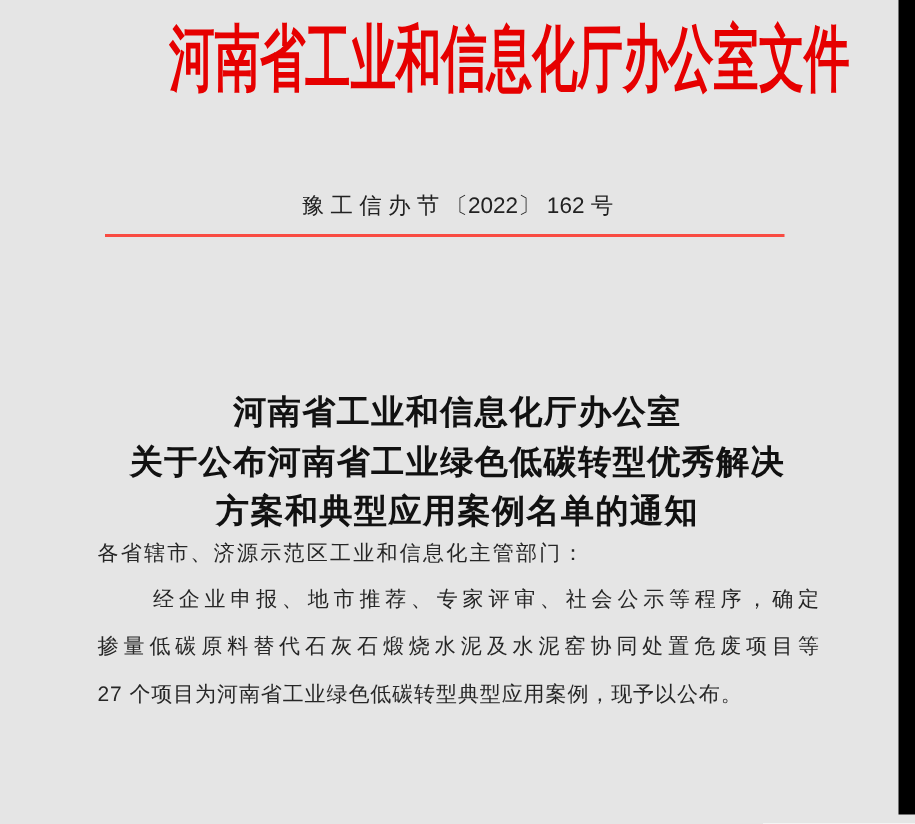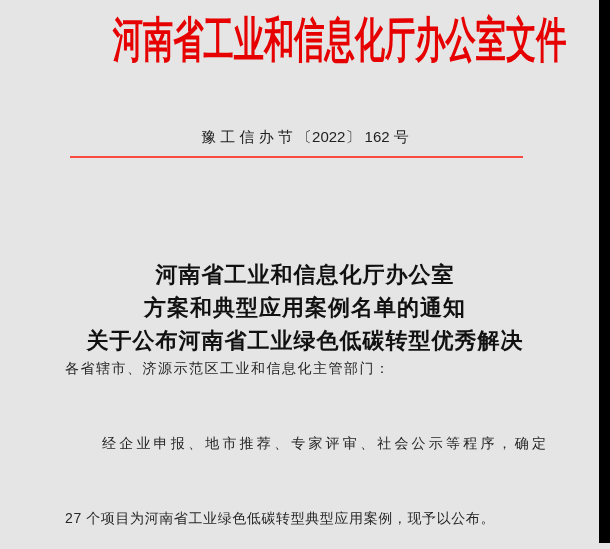--- a/index.html
+++ b/index.html
@@ -76,21 +76,20 @@
     letter-spacing: 1px;
   }
   .salutation {
     white-space: nowrap;
     letter-spacing: 1.5px;
   }
   .para-line {
     text-align: justify;
     text-align-last: justify;
     white-space: nowrap;
-    margin-top: 44px;
   }
   .para-line.indent {
     padding-left: 37px;
   }
   .para-line.last {
     text-align: right;
     text-align-last: left;
     letter-spacing: 0.6px;
   }
   
@@ -109,25 +108,26 @@
 <div class="page">
 
   <div class="banner" style="color: rgb(230, 0, 0);">河南省工业和信息化厅办公室文件</div>
 
   <div class="doc-number">豫 工 信 办 节 〔2022〕 162 号</div>
 
   <div class="red-rule" style="background: rgb(249, 75, 66);"></div>
 
   <div class="title-block">
     <div>河南省工业和信息化厅办公室</div>
+    <div>关于公布河南省工业绿色低碳转型优秀解决</div>
     <div>方案和典型应用案例名单的通知</div>
-    <div>关于公布河南省工业绿色低碳转型优秀解决</div>
   </div>
 
   <div class="body-block">
     <div class="salutation">各省辖市、济源示范区工业和信息化主管部门：</div>
     <div class="para-line indent">经企业申报、地市推荐、专家评审、社会公示等程序，确定</div>
+    <div class="para-line">掺量低碳原料替代石灰石煅烧水泥及水泥窑协同处置危废项目等</div>
     <div class="para-line last">27 个项目为河南省工业绿色低碳转型典型应用案例，现予以公布。</div>
   </div>
 
   <div class="scan-strip"></div>
 
 </div>
 
 </body></html>

